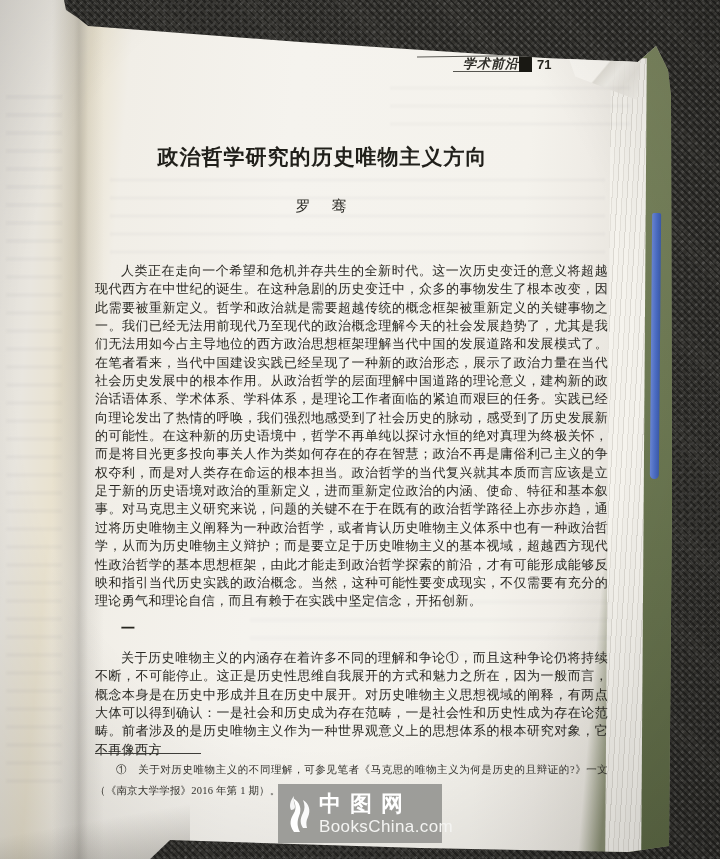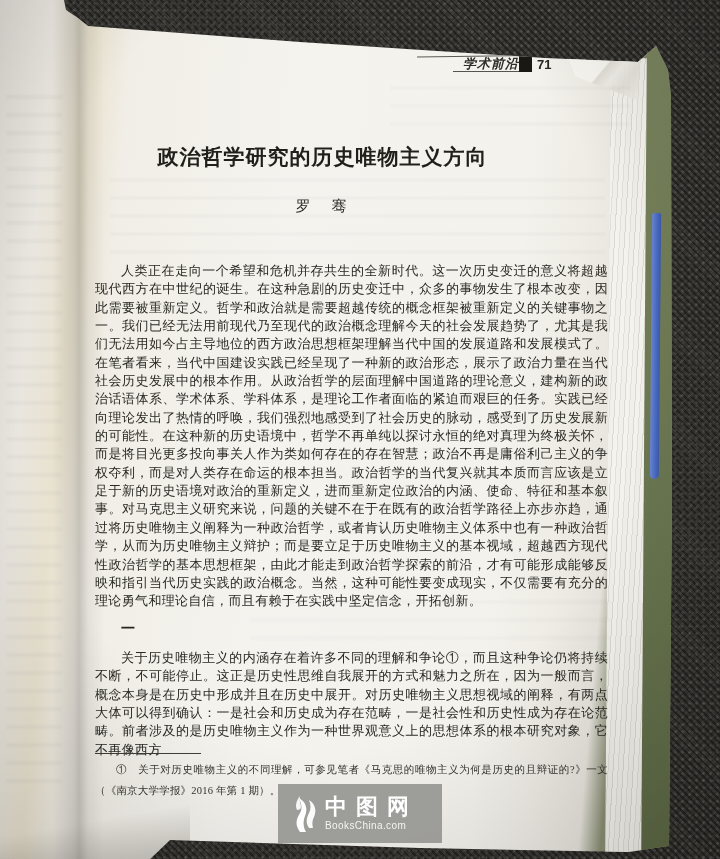--- a/index.html
+++ b/index.html
@@ -75,27 +75,27 @@
   .bodytext{position:absolute;left:0;width:513px;font-size:13px;line-height:18.35px;letter-spacing:0.35px;text-align:justify;text-indent:2em;color:#2a2924;margin:0;}
   .body1{top:262px;}
   .body2{top:649px;}
   .sec-heading{position:absolute;left:26px;top:620px;font-size:14px;font-weight:bold;color:#26251f;}
   .fn-rule{position:absolute;left:0;top:753px;width:106px;border-top:1.5px solid #3f3e3a;}
   .footnote{position:absolute;left:0;top:760px;width:513px;font-size:10.5px;line-height:20.5px;letter-spacing:0.2px;text-indent:2em;text-align:justify;color:#33322d;margin:0;}
   
   .watermark{
     position:absolute;left:278px;top:784px;width:164px;height:59px;
     background:rgba(151,151,147,0.93);
-    display:flex;align-items:center;gap:5px;padding:0 12px;box-sizing:border-box;z-index:40;
+    display:flex;align-items:center;gap:5px;padding:0 6px;box-sizing:border-box;z-index:40;
     font-family:"Liberation Sans","DejaVu Sans",sans-serif;
   }
   .wm-logo{flex:0 0 auto;}
   .wm-col{display:flex;flex-direction:column;line-height:1;}
   .wm-name{font-size:22px;font-weight:bold;color:#ffffff;letter-spacing:9px;margin-bottom:3px;white-space:nowrap;}
-  .wm-url{font-size:10px;color:#f4f4f2;letter-spacing:0.4px;}
+  .wm-url{font-size:17px;color:#f4f4f2;letter-spacing:0.4px;}
 </style>
 </head>
 <body>
 
 <div class="stage">
 
   <div class="book">
     <div class="paper"></div>
     <div class="green-cover"></div>
     <div class="page-stack"></div>

